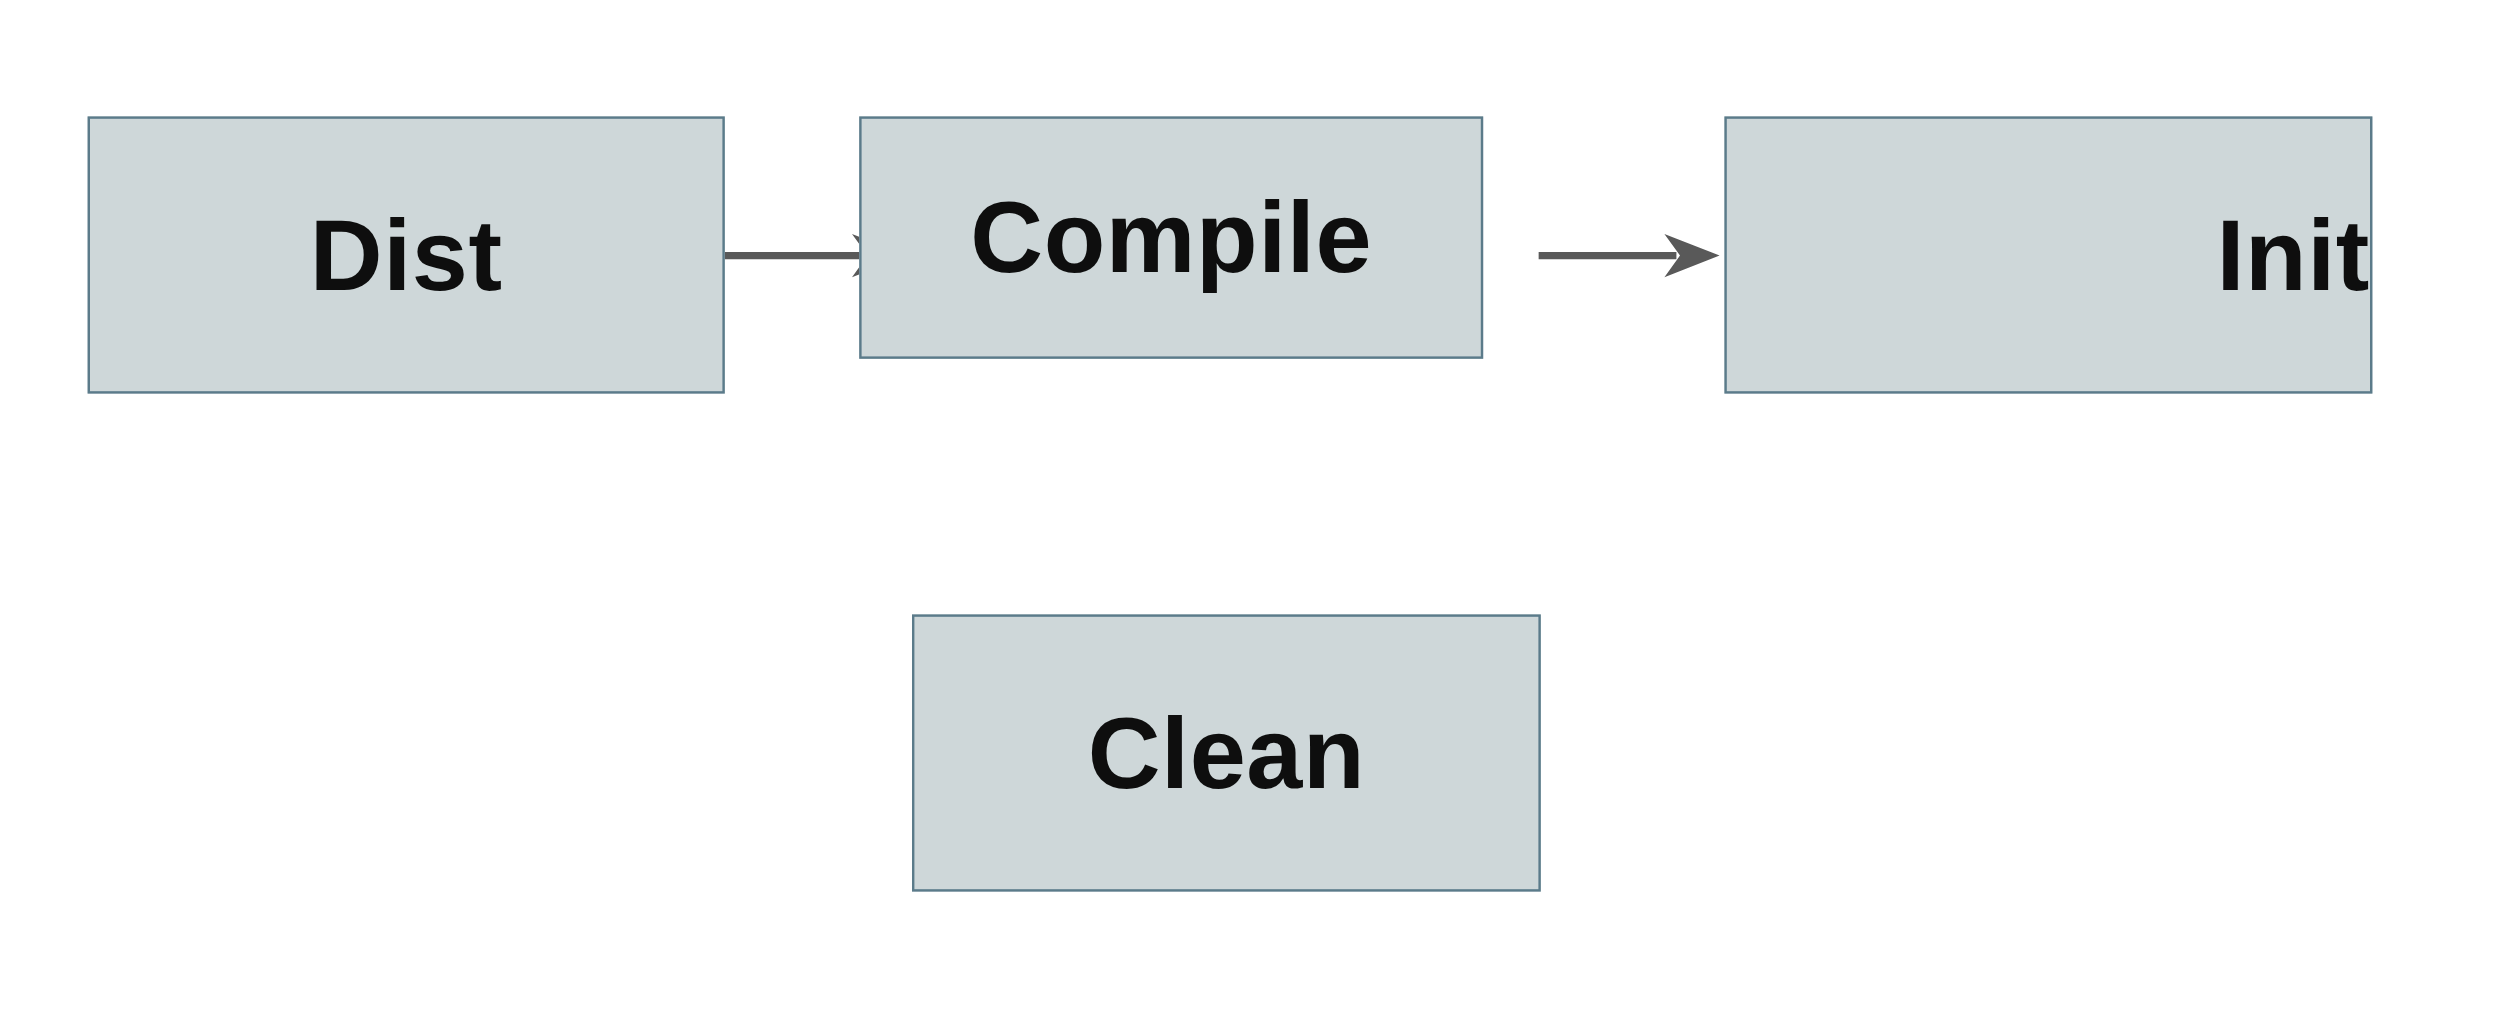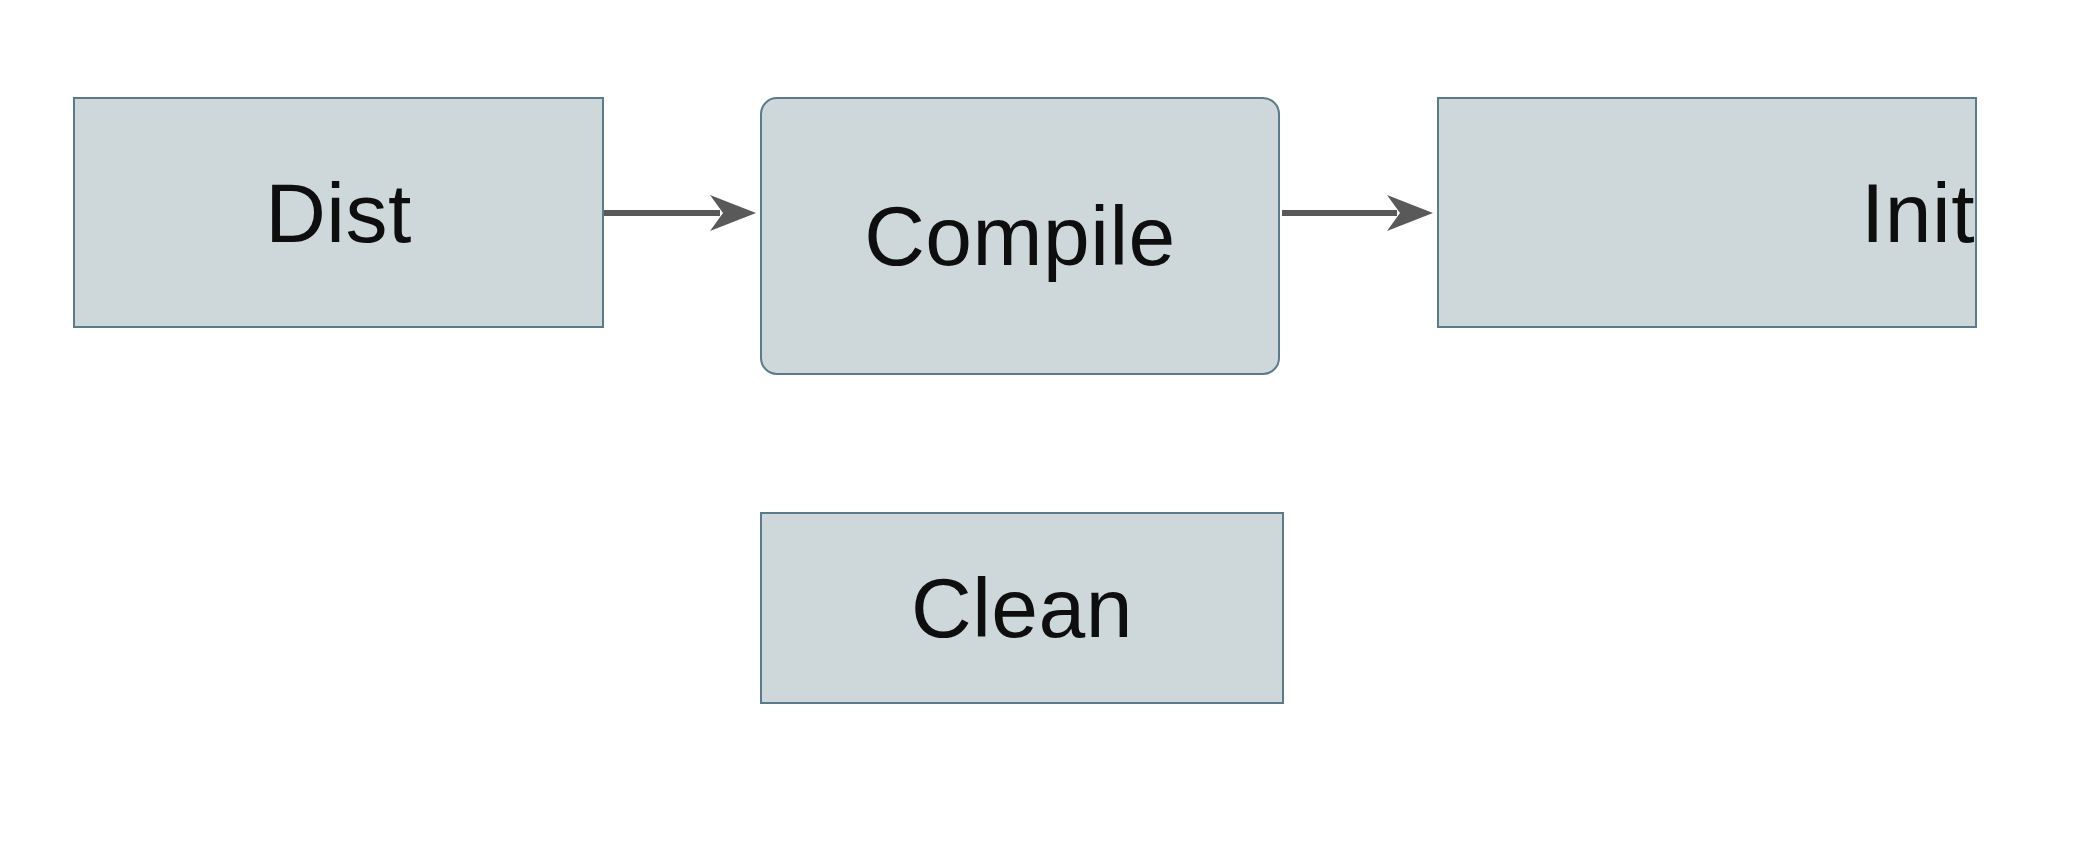--- a/index.html
+++ b/index.html
@@ -26,30 +26,30 @@
   .node {
     position: absolute;
     background: var(--node-fill);
     border: 2px solid var(--node-border);
     display: flex;
     align-items: center;
     justify-content: center;
   }
   .node-label {
     font-size: 84px;
-    font-weight: 400;
+    font-weight: 700;
     color: var(--text);
     line-height: 1;
     letter-spacing: 0.5px;
     user-select: none;
   }
   .node-dist    { left: 73px;   top: 97px;  width: 531px; height: 231px; }
-  .node-compile { left: 760px;  top: 97px;  width: 520px; height: 278px; border-radius: 17px; }
+  .node-compile { left: 716px;  top: 97px;  width: 520px; height: 202px; }
   .node-init    { left: 1437px; top: 97px;  width: 540px; height: 231px; justify-content: flex-end; }
-  .node-clean   { left: 760px;  top: 512px; width: 524px; height: 192px; }
+  .node-clean   { left: 760px;  top: 512px; width: 524px; height: 231px; }
   .arrow {
     position: absolute;
     display: block;
   }
   .arrow-1 { left: 604px;  top: 192px; width: 154px; height: 42px; }
   .arrow-2 { left: 1282px; top: 192px; width: 153px; height: 42px; }
   .arrow line    { stroke: var(--arrow); stroke-width: 6; }
   .arrow polygon { fill: var(--arrow); }
 </style>
 </head>

